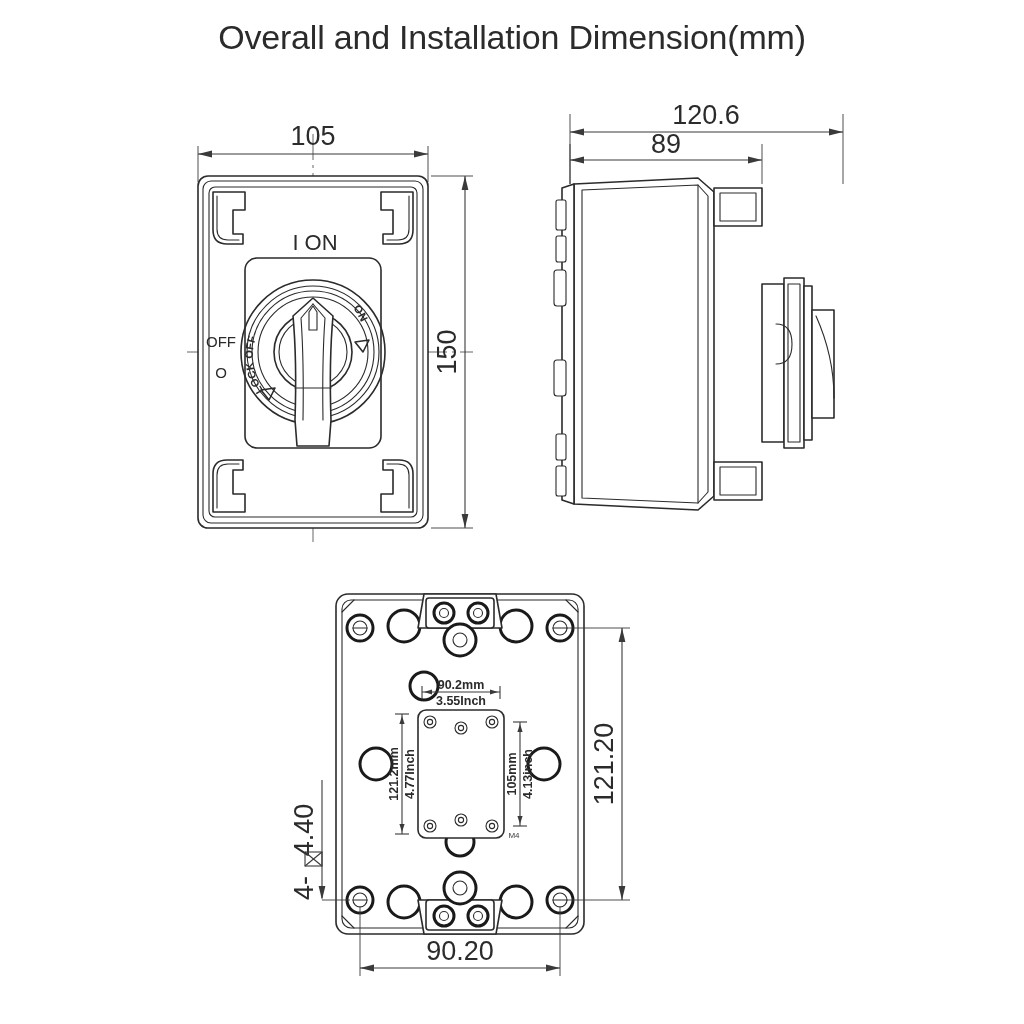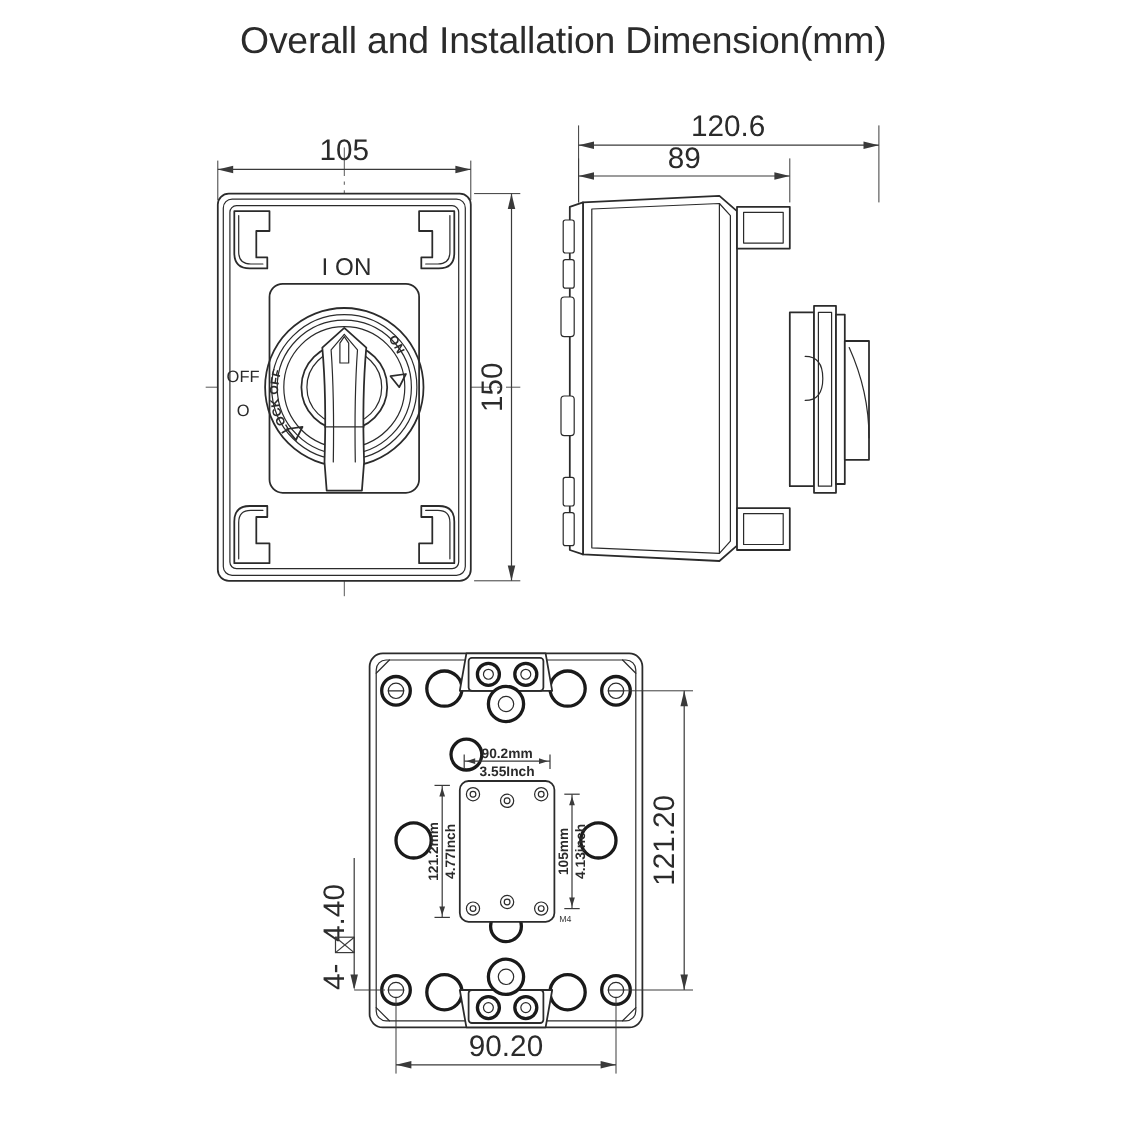--- a/index.html
+++ b/index.html
@@ -170,21 +170,21 @@
         <path class="ln-t" d="M136,192 L140,186 L144,192 L144,210 L136,210 Z"></path>
         <line class="ln-t" x1="122" y1="268" x2="158" y2="268"></line>
       </g>
 
       <text class="knobtext" x="142" y="130">I ON</text>
       <text class="knobsmall" x="48" y="227">OFF</text>
       <text class="knobsmall" x="48" y="258">O</text>
     </svg>
   </div>
 
-  <div class="view" style="left:504px; top:88px;">
+  <div class="view" style="left:548px; top:88px;">
     <svg width="330" height="450" viewBox="0 0 330 450">
 
       <g>
         <line class="ext" x1="22" y1="26" x2="22" y2="96"></line>
         <line class="ext" x1="295" y1="26" x2="295" y2="96"></line>
         <line class="dim" x1="22" y1="44" x2="295" y2="44"></line>
         <polygon class="arrowfill" points="22,44 36,40.6 36,47.4"></polygon>
         <polygon class="arrowfill" points="295,44 281,40.6 281,47.4"></polygon>
         <text class="dimtext" x="158" y="36">120.6</text>
       </g>

